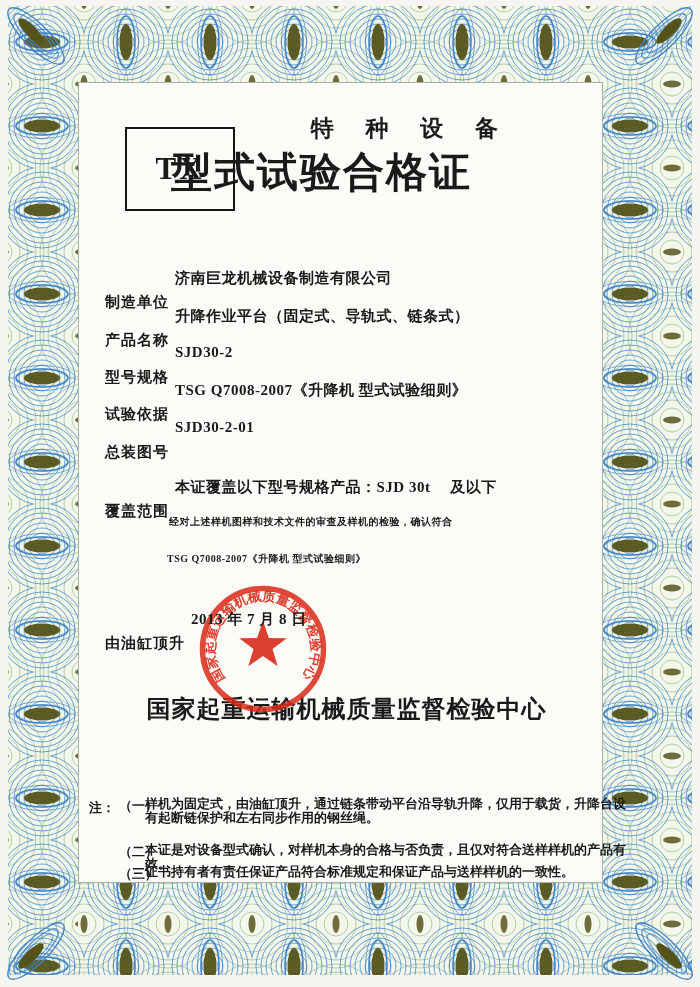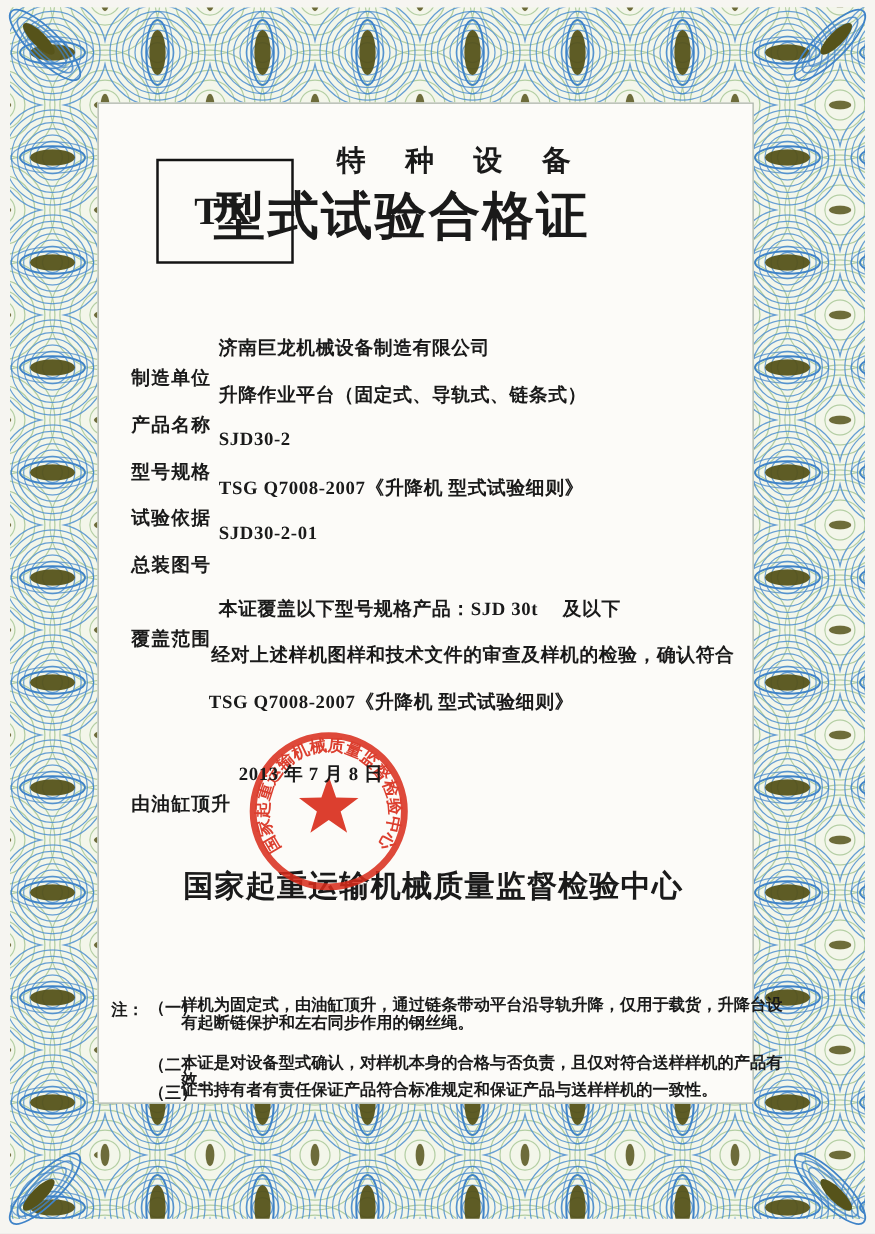--- a/index.html
+++ b/index.html
@@ -12,35 +12,35 @@
   .panel{
     position:absolute;left:78px;top:82px;width:525px;height:801px;
     background:#fcfbf8;border:1px solid #a9b2a6;z-index:1;box-sizing:border-box;
   }
   .tx-box{
     position:absolute;left:6px;top:44px;width:106px;height:80px;
     border:2px solid #141414;display:flex;align-items:center;justify-content:center;
     font-size:31px;font-weight:bold;letter-spacing:3px;margin-left:40px;
   }
   .supertitle{
-    position:absolute;left:124px;top:30px;width:320px;text-align:center;
+    position:absolute;left:112px;top:30px;width:320px;text-align:right;
     font-size:23px;font-weight:bold;letter-spacing:13px;text-indent:13px;white-space:nowrap;
   }
   .title{
     position:absolute;left:92px;top:62px;width:360px;text-align:left;
     font-size:41px;font-weight:bold;letter-spacing:2px;white-space:nowrap;
   }
   .cert-no{
     position:absolute;left:112px;top:147px;width:320px;text-align:center;
     font-size:15px;font-weight:bold;letter-spacing:0.5px;
   }
   .frow{position:absolute;font-size:15px;font-weight:600;white-space:nowrap;}
   .frow .lab{position:absolute;left:26px;top:0;letter-spacing:1px;margin-top:24px;}
   .frow .val{position:absolute;left:96px;top:0;letter-spacing:0.5px;}
-  .cov-line{position:absolute;font-size:15px;font-weight:600;white-space:nowrap;letter-spacing:0.5px;}
+  .cov-line{position:absolute;font-size:10px;font-weight:600;white-space:nowrap;letter-spacing:0.5px;}
   .issue-row{z-index:4;}
   .seal{position:absolute;left:119px;top:501px;width:130px;height:130px;z-index:3;opacity:0.9;}
   .authority{
     position:absolute;left:0;top:610px;width:100%;text-align:center;
     font-size:24px;font-weight:bold;letter-spacing:1px;padding-left:12px;box-sizing:border-box;
     white-space:nowrap;z-index:2;
   }
   .note-label{position:absolute;left:10px;top:716px;font-size:13px;font-weight:600;}
   .note-num{position:absolute;font-size:13px;font-weight:600;}
   .note-text{position:absolute;left:66px;width:484px;font-size:13px;font-weight:600;line-height:14px;}

